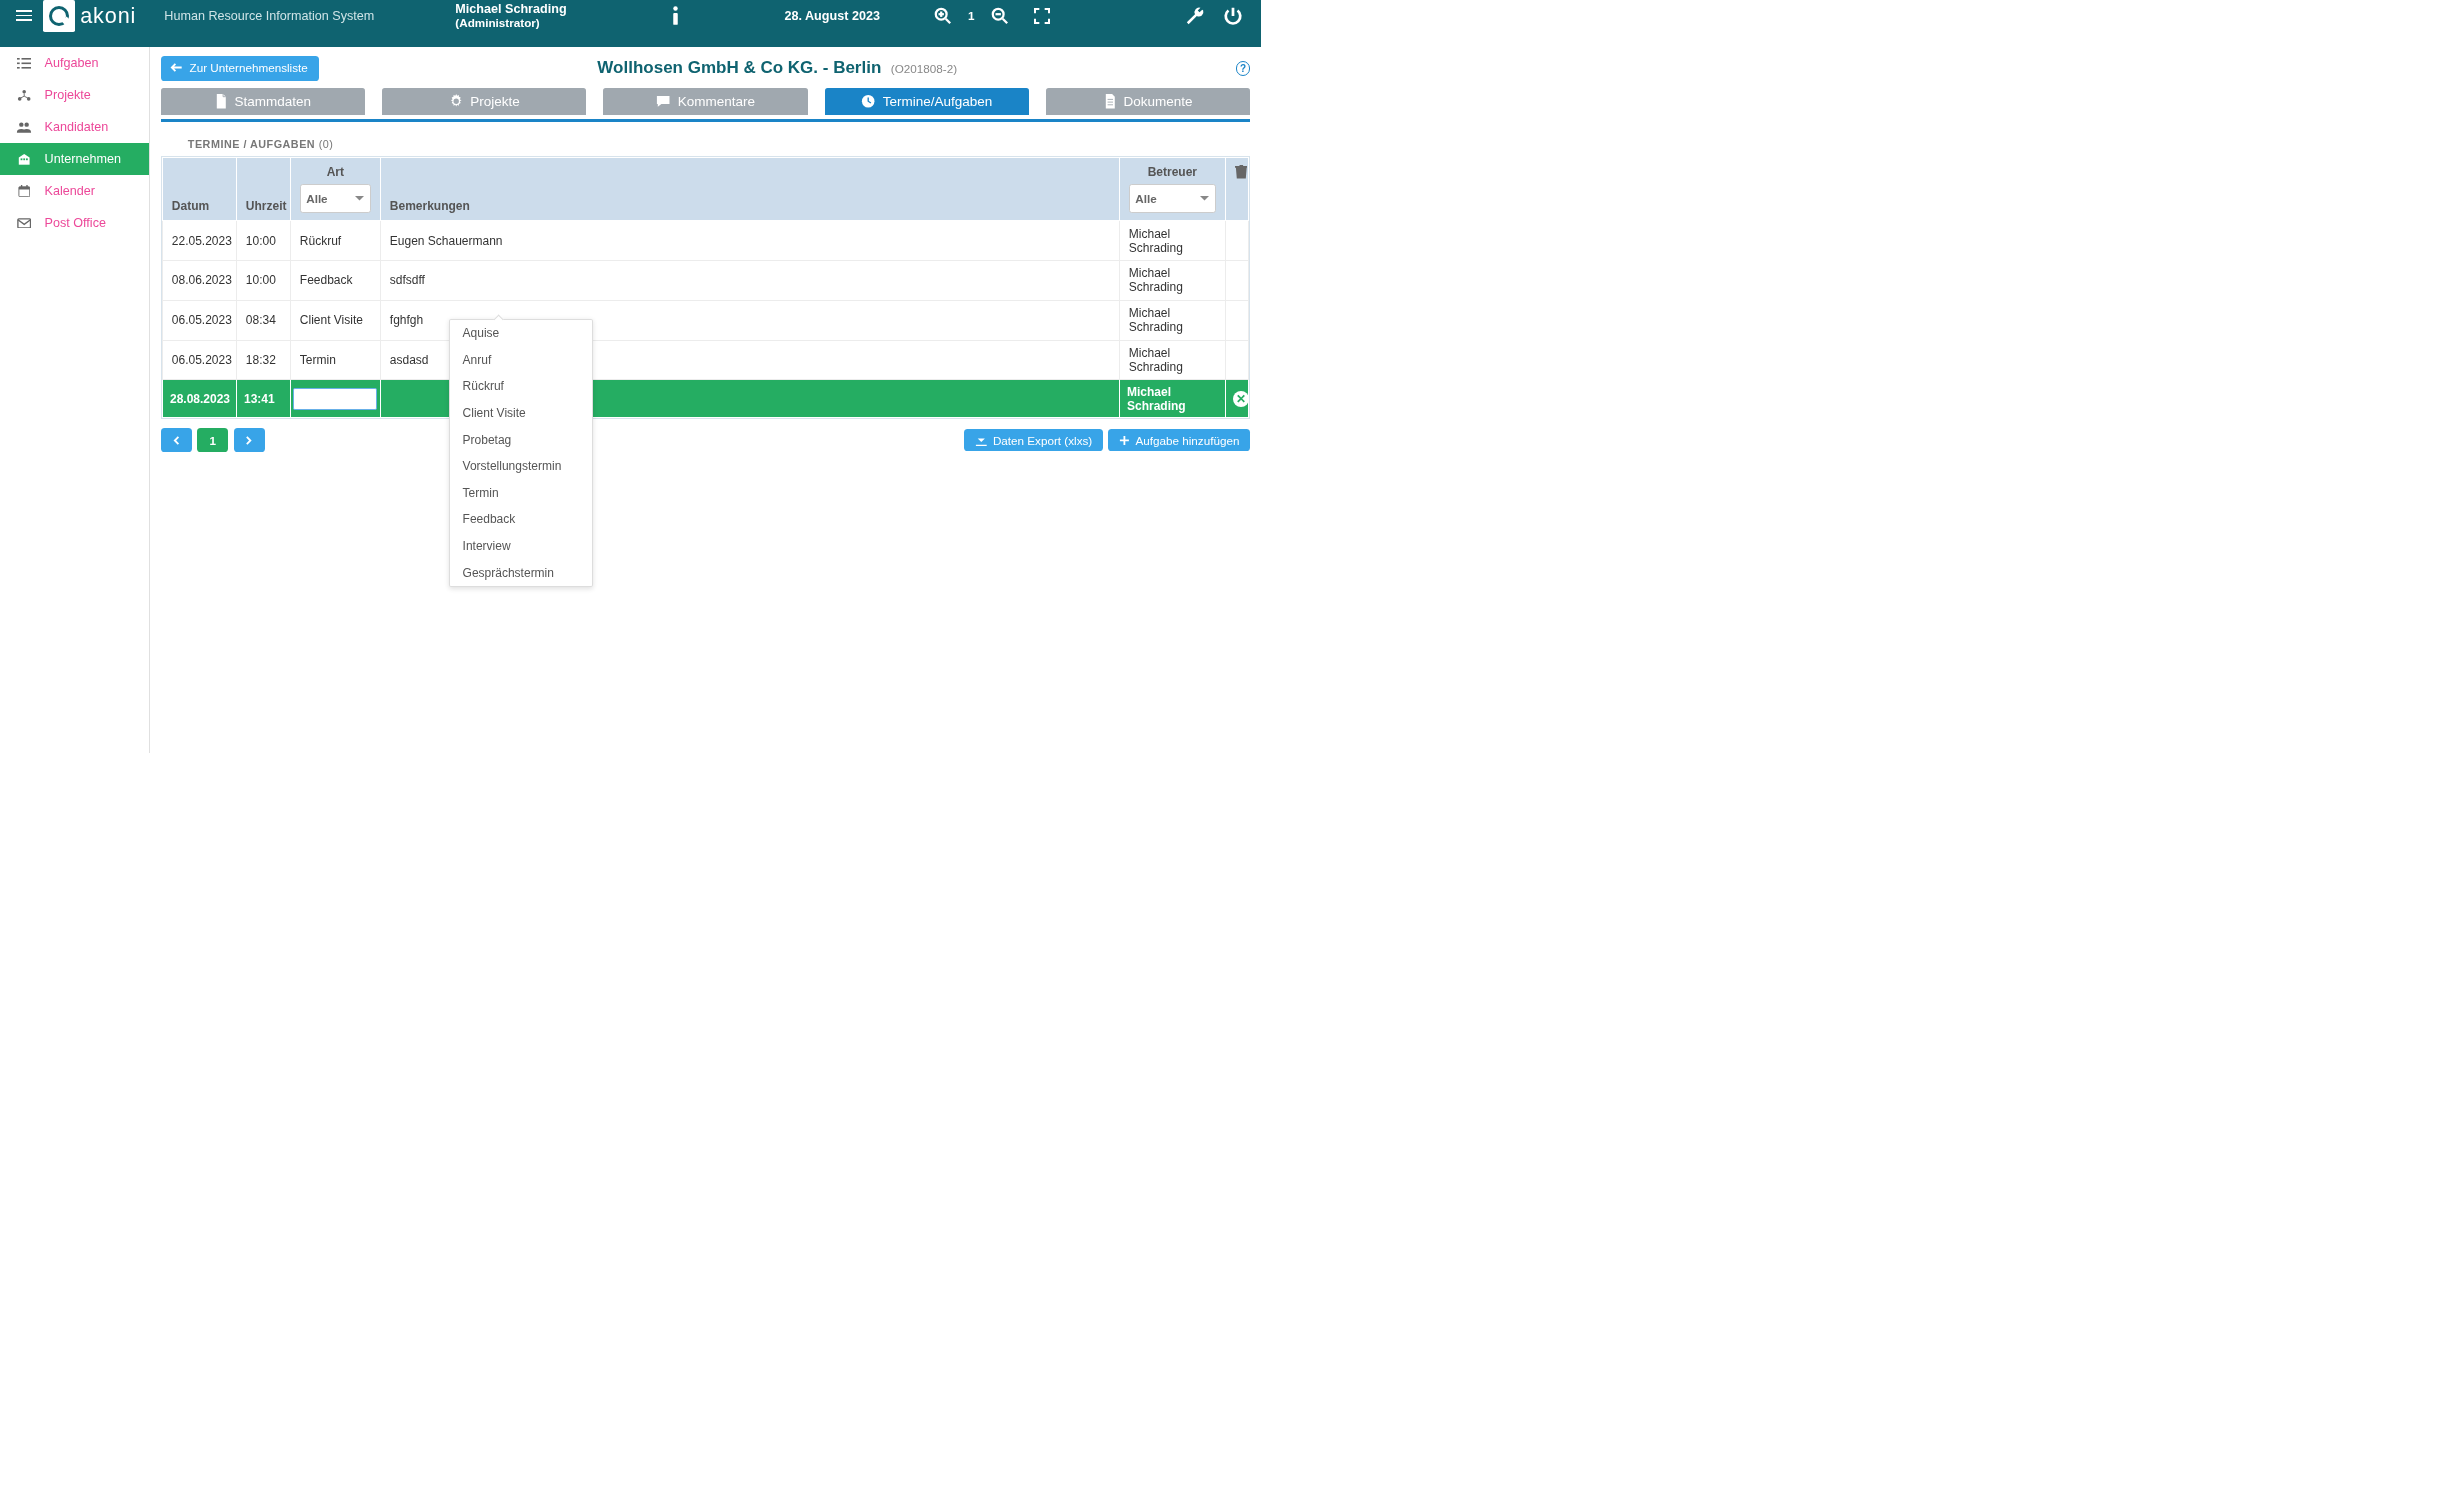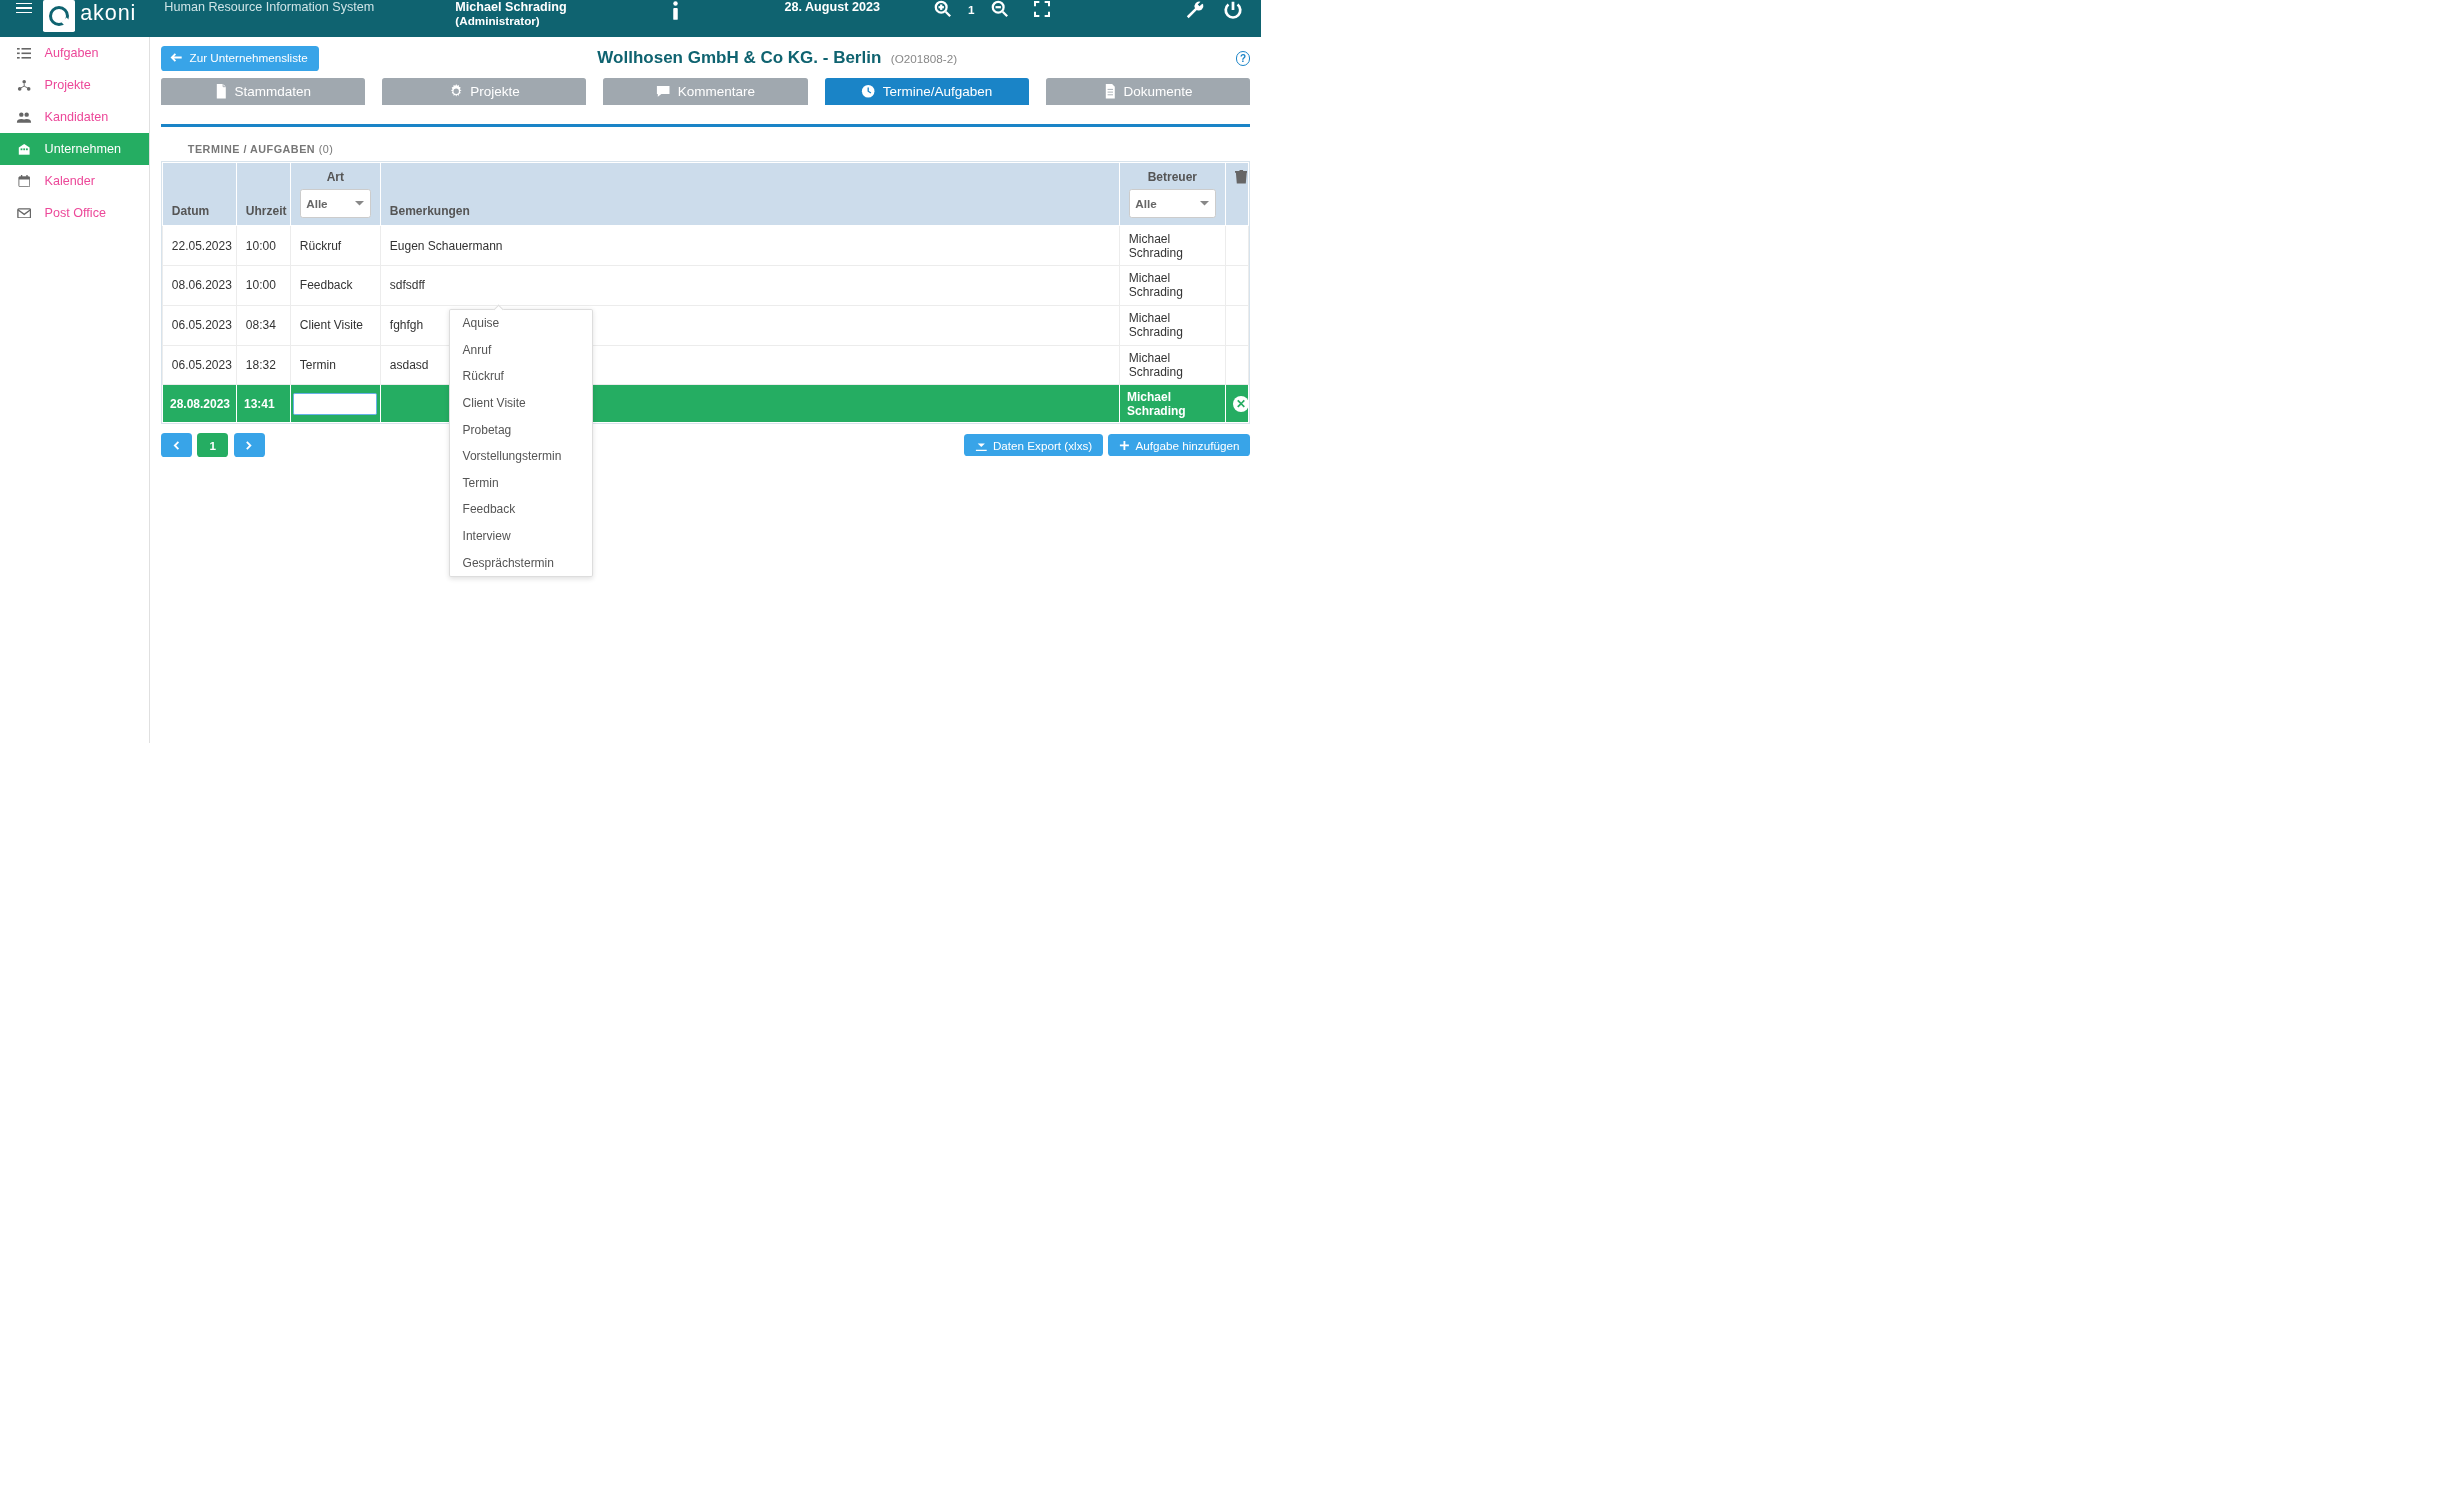--- a/index.html
+++ b/index.html
@@ -1,19 +1,19 @@
 <!DOCTYPE html>
 <html style="font-size:14.4px"><head>
 <meta charset="utf-8">
 <style>
 * { box-sizing: border-box; margin: 0; padding: 0; }
 body { font-family: "Segoe UI", "Helvetica Neue", Arial, sans-serif; font-size: 12.6px; color: #555; background: #fff; overflow: hidden; width: 1261px; height: 755px; }
 
 
-.top-header { background: #0f6370; height: 37px; display: flex; align-items: flex-start; color: #fff; padding: 0 9px 16px 16px; }
+.top-header { background: #0f6370; height: 47px; display: flex; align-items: center; color: #fff; padding: 0 9px 16px 16px; }
 .burger { width: 16px; margin-right: 10.8px; cursor: pointer; }
 .burger div { height: 1.8px; background: #fff; margin: 2.7px 0; }
 .logo-box { width: 32px; height: 32px; background: #fff; border-radius: 1.8px; display: flex; align-items: center; justify-content: center; margin-right: 5.4px; }
 .logo-inner { width: 20px; height: 20px; border: 3.6px solid #0f6370; border-radius: 50%; position: relative; }
 .logo-inner::after { content: ""; position: absolute; width: 7.2px; height: 7.2px; background: #fff; right: -4.5px; bottom: -2.7px; transform: rotate(45deg); }
 .brand { font-size: 21.6px; font-weight: 400; letter-spacing: 0.9px; margin-right: 20px; }
 .subtitle { font-size: 12.6px; color: #cfe4e7; margin-right: 36px; margin-left: 8px; }
 .user-block { margin-left: 45px; }
 .user-name { font-weight: 600; font-size: 12.6px; }
 .user-role { font-size: 11.7px; font-weight: 600; }
@@ -35,21 +35,21 @@
 
 
 .main { flex: 1; padding: 9px 10.8px 0 10.8px; position: relative; overflow: hidden; background: #fff; }
 .title-row { display: flex; align-items: center; gap: 7px; margin-bottom: 7.2px; }
 .back-btn { background: #38a4e8; color: #fff; border: none; border-radius: 3.6px; padding: 5.4px 10.8px 6.3px 9px; font-size: 11.7px; cursor: pointer; display: flex; align-items: center; gap: 7.2px; }
 .page-title { flex: 1; text-align: center; font-size: 17px; color: #0f6370; font-weight: 600; }
 .page-title .sub { font-size: 11.7px; font-weight: 400; color: #888; }
 .help-icon { width: 14.4px; height: 14.4px; border: 1.8px solid #1a84c7; color: #1a84c7; border-radius: 50%; font-size: 10px; display: flex; align-items: center; justify-content: center; font-weight: bold; cursor: pointer; }
 
 
-.tabs { display: flex; gap: 17px; margin-bottom: 19px; }
+.tabs { display: flex; gap: 17px; margin-bottom: 4px; }
 .tab { flex: 1; background: #a0a8af; color: #fff; text-align: center; padding: 6.3px 0; font-size: 13.5px; font-weight: 400; border-radius: 2.7px 2.7px 0 0; cursor: pointer; display: flex; align-items: center; justify-content: center; gap: 7.2px; }
 .tab.active { background: #1a84c7; }
 .tabs-underline { height: 2.7px; background: #1a84c7; margin-bottom: 16px; }
 
 
 .fs-label { font-size: 10.8px; color: #777; letter-spacing: 0.5px; font-weight: 600; margin-left: 27px; margin-bottom: 5.4px; }
 .fs-label .count { font-weight: 400; }
 
 
 .table-wrap { border: 0.9px solid #d7e3ec; }

